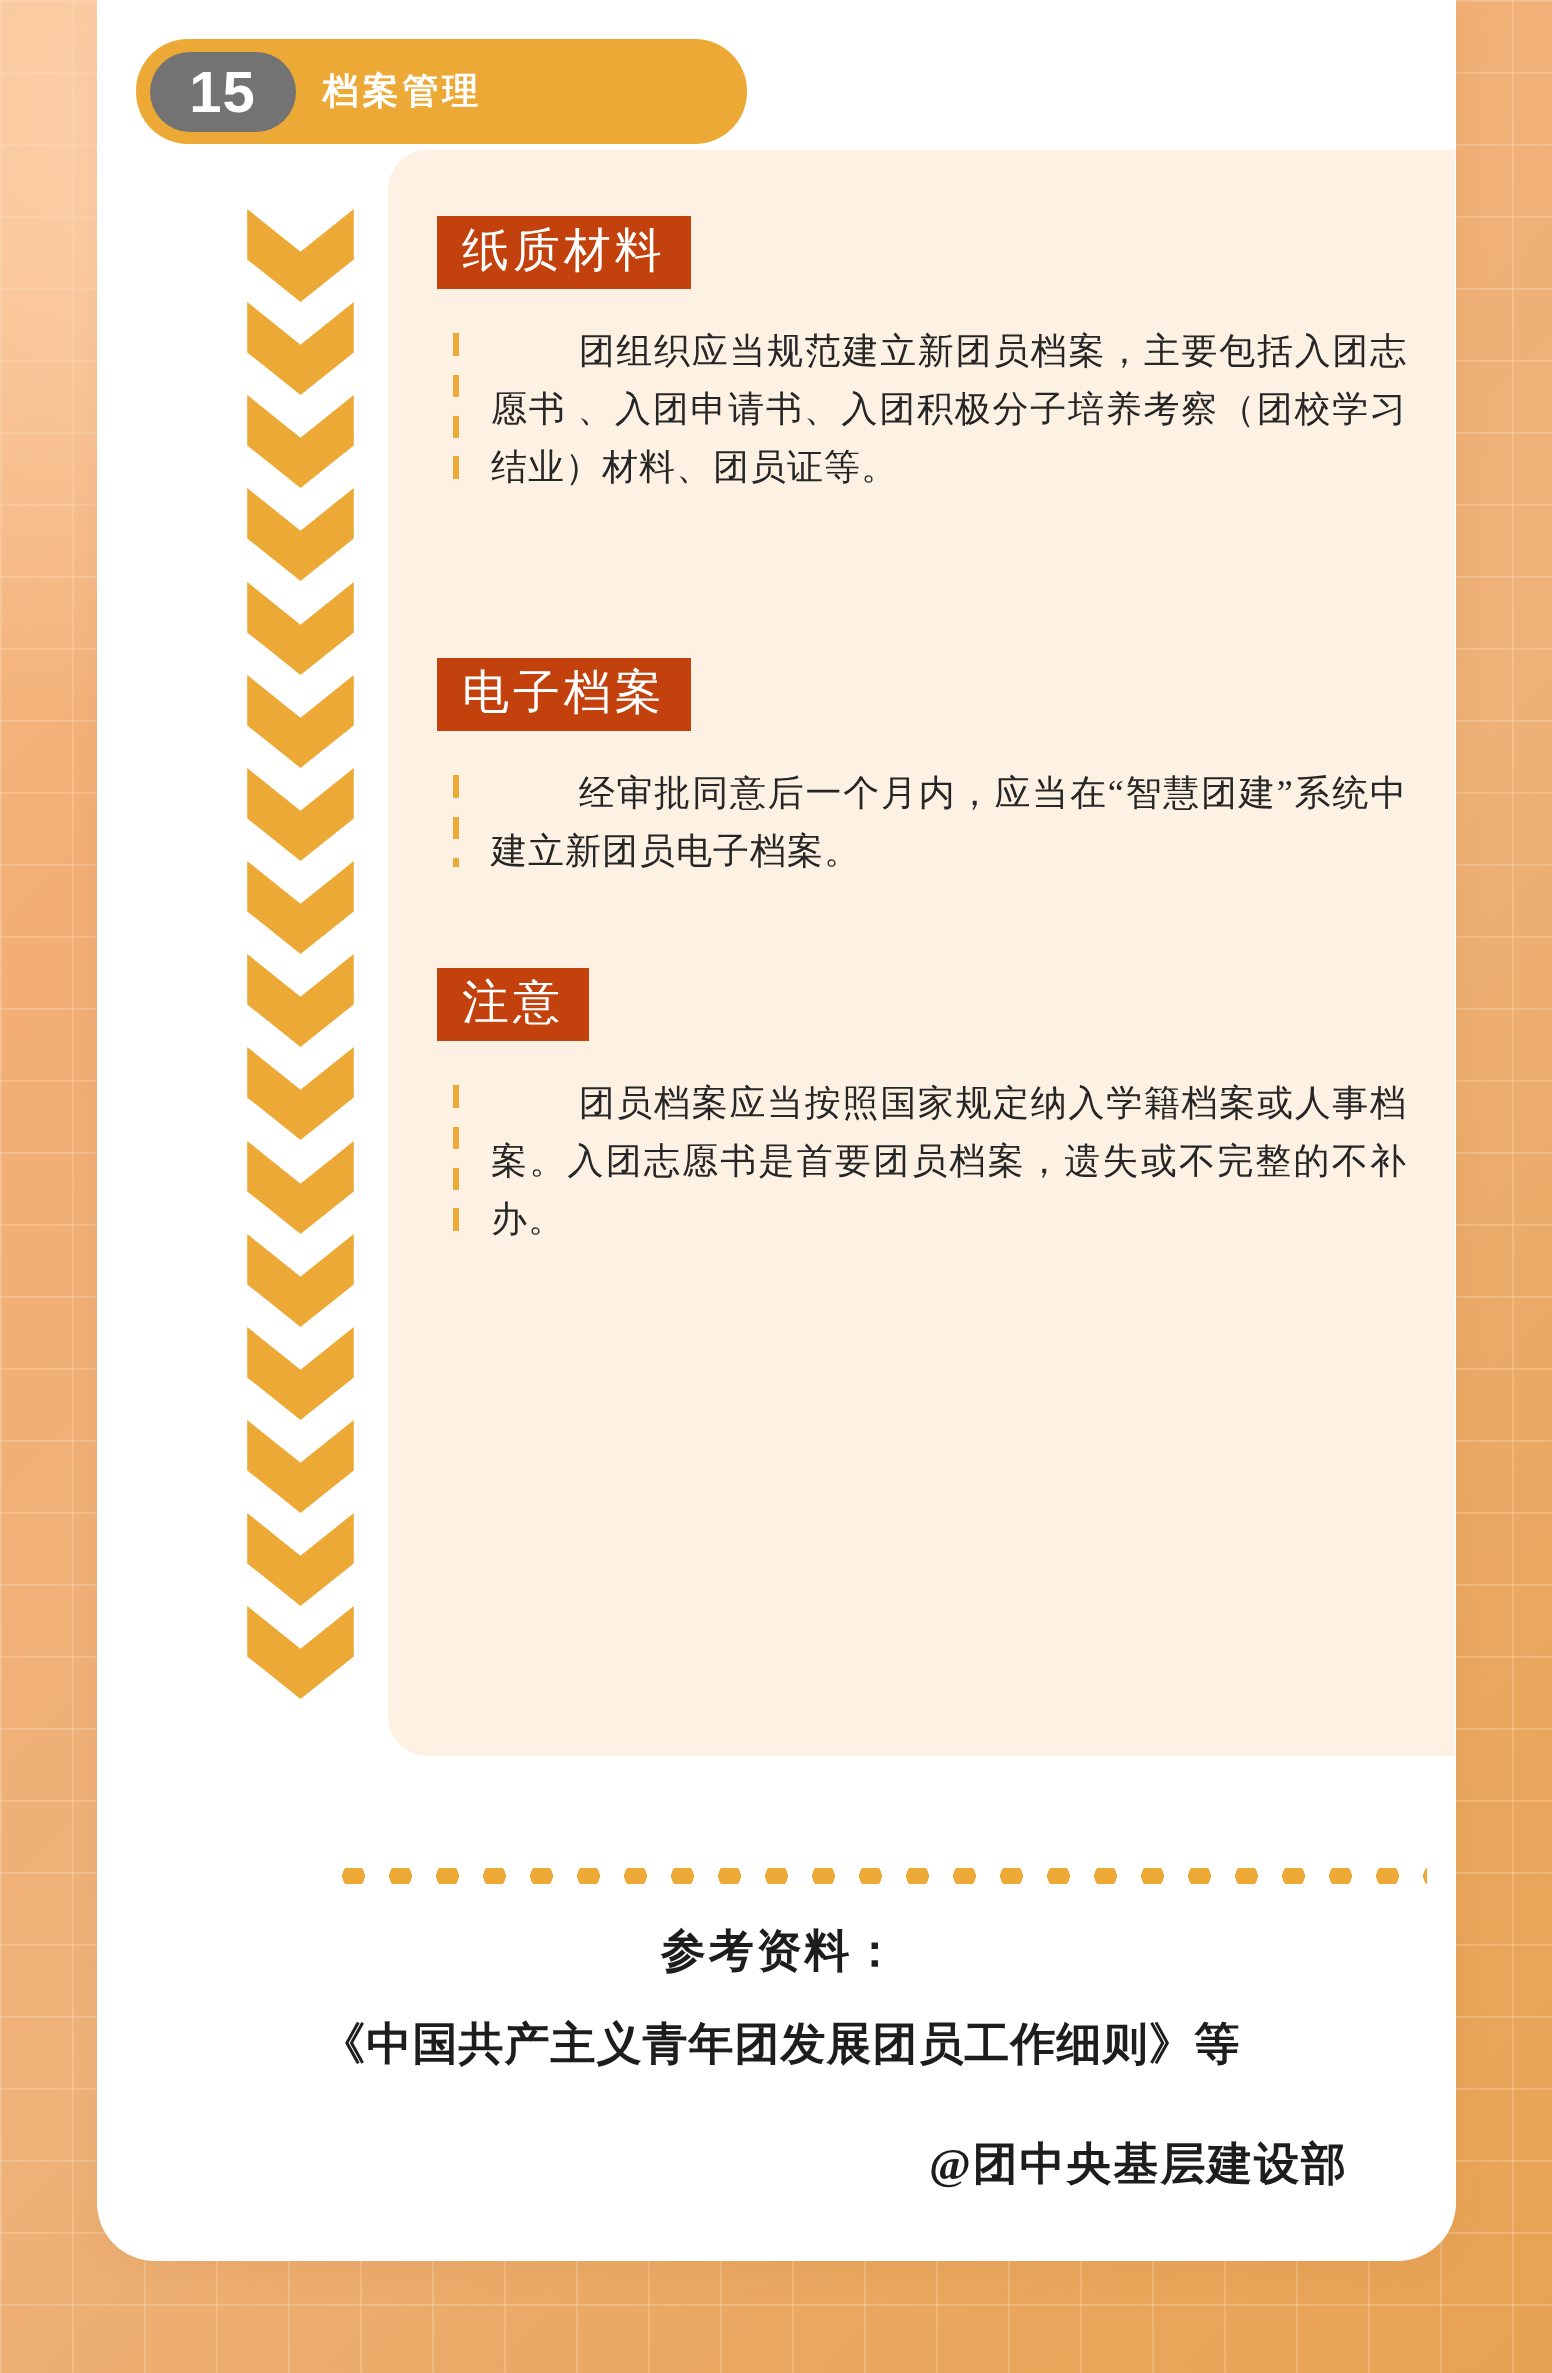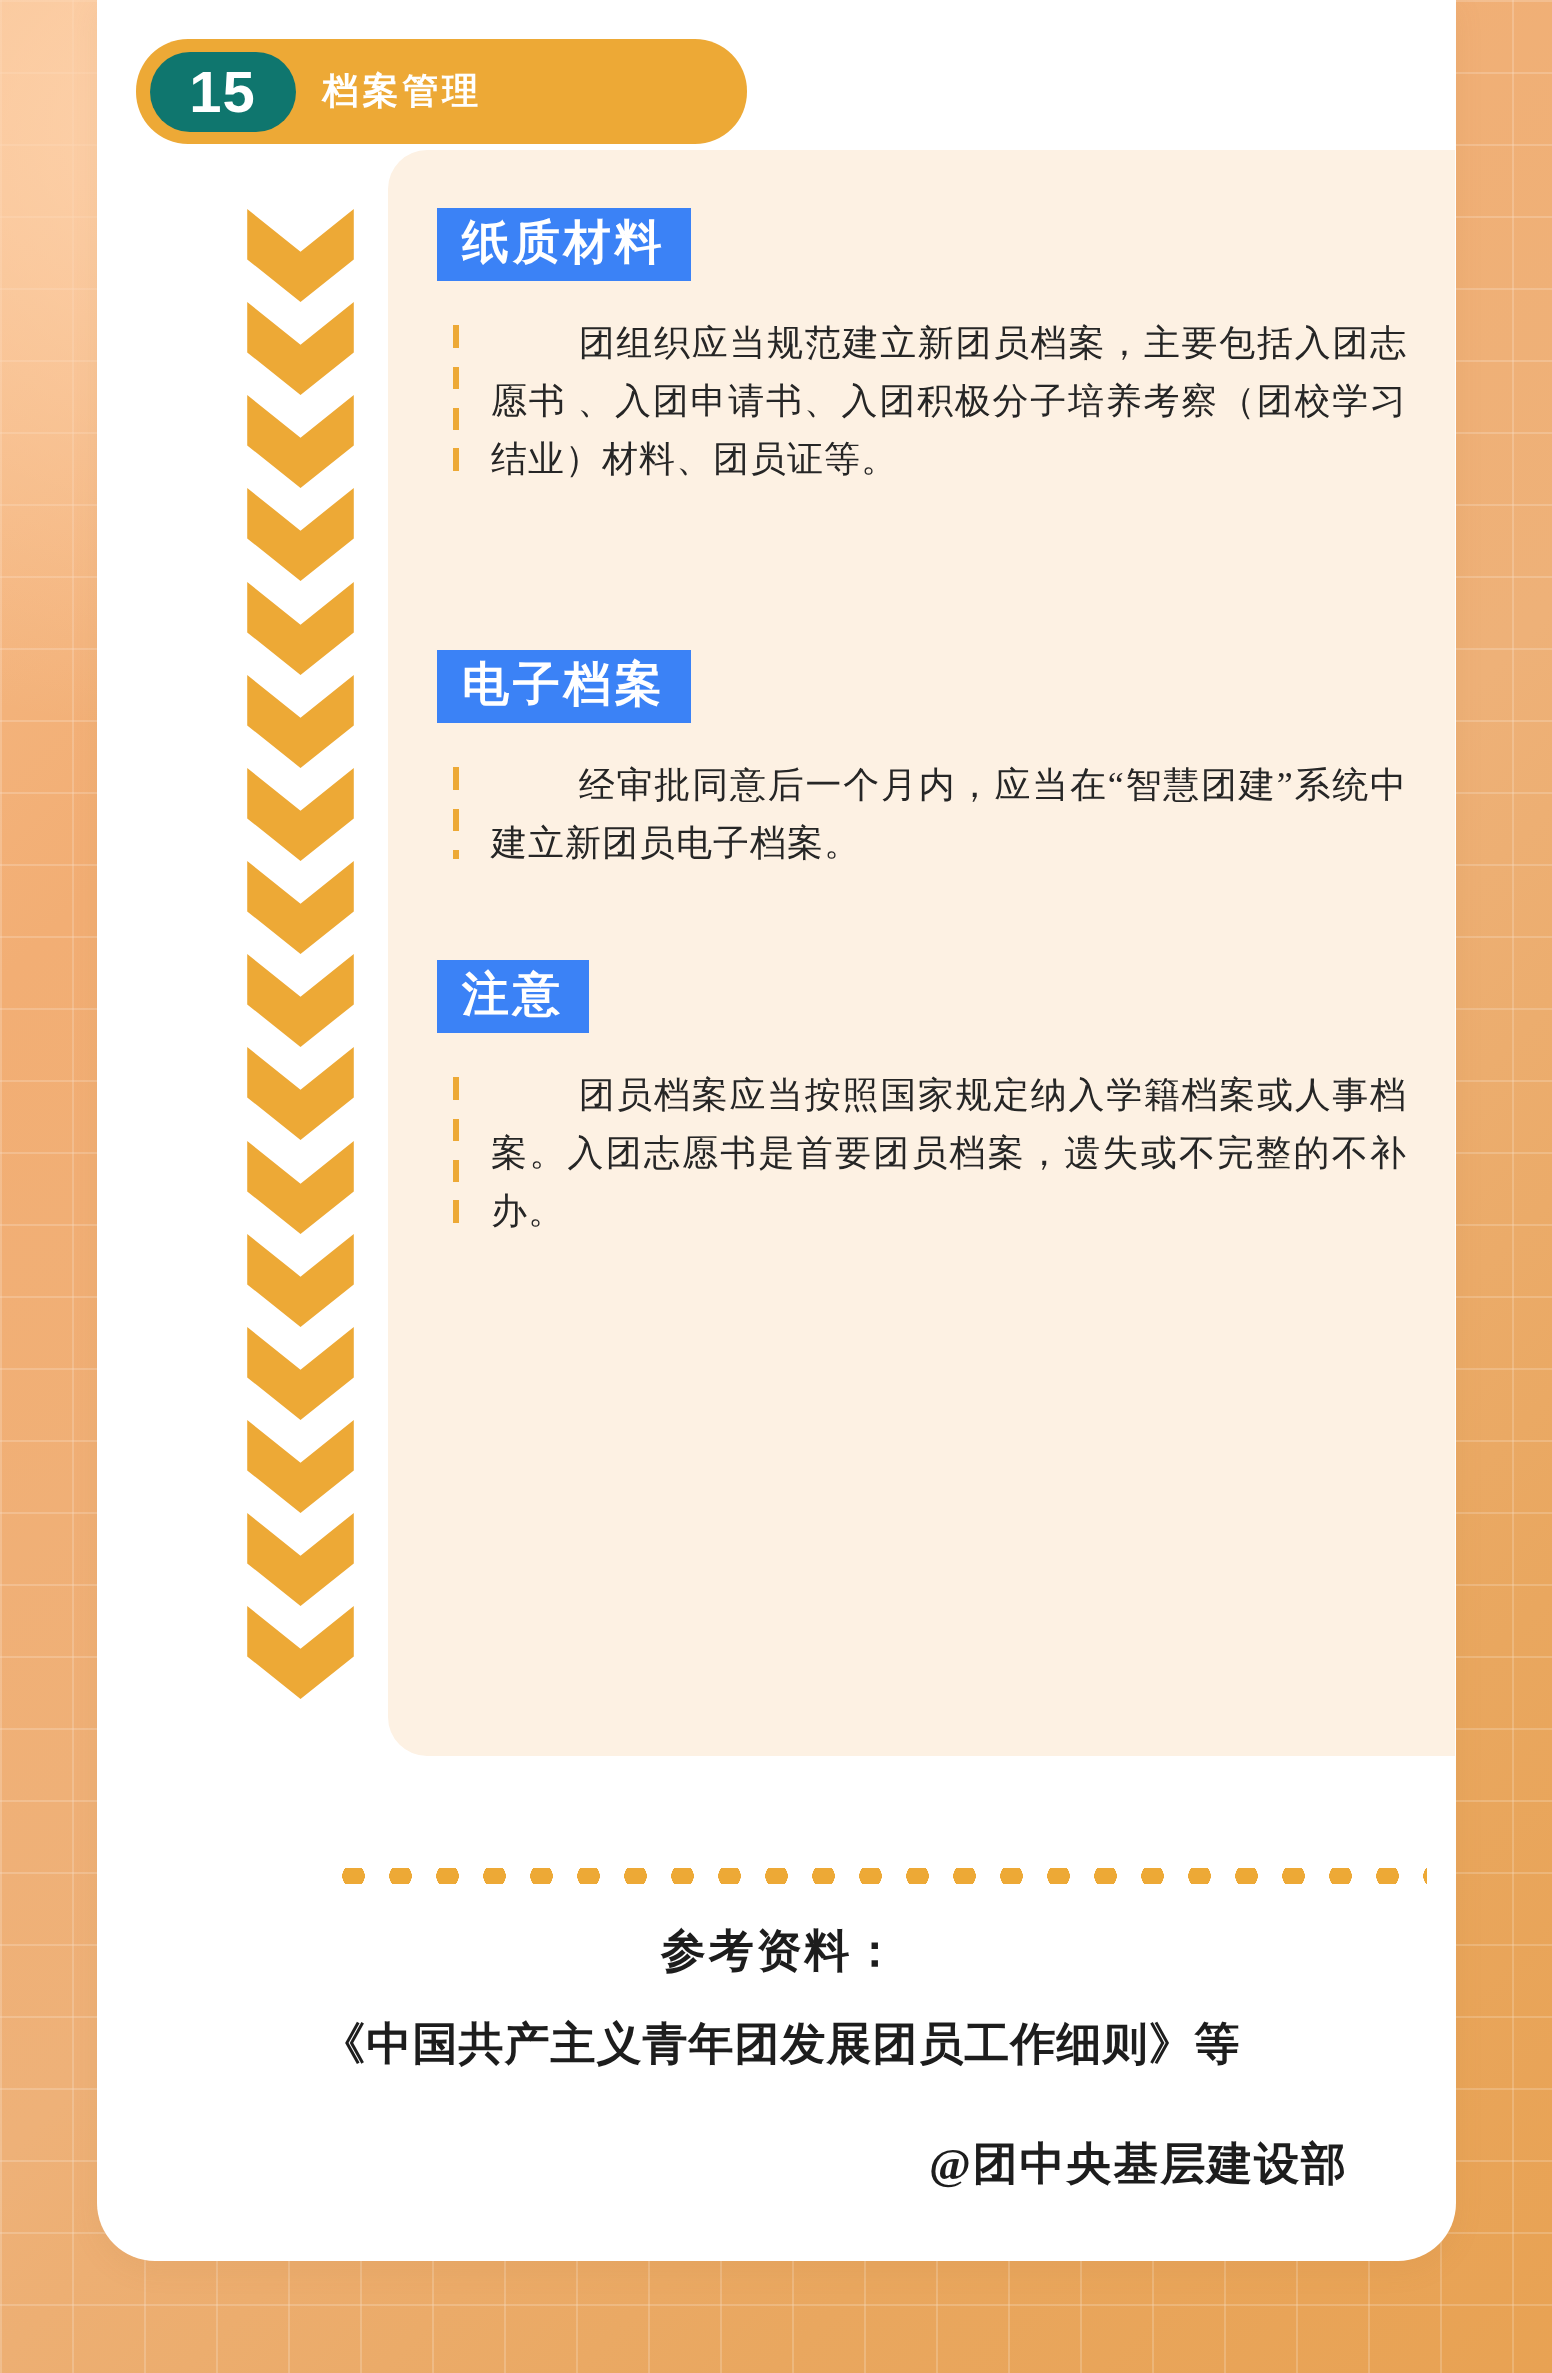--- a/index.html
+++ b/index.html
@@ -54,21 +54,21 @@
     height: 105px;
     background: #eda936;
     border-radius: 52px;
     display: flex;
     align-items: center;
   }
   .header-badge {
     width: 146px;
     height: 80px;
     margin-left: 13.6px;
-    background: #0f766e;
+    background: #737373;
     border-radius: 45px;
     color: #ffffff;
     font-size: 58px;
     font-weight: bold;
     display: flex;
     align-items: center;
     justify-content: center;
     letter-spacing: 1px;
   }
   .header-title {
@@ -104,28 +104,29 @@
     background: #fdf1e3;
     border-radius: 39px 0 0 39px;
   }
   .section {
     position: absolute;
     left: 49px;
     width: 970px;
   }
   .sec-label {
     display: inline-block;
-    background: #3b82f6;
+    background: #c2410c;
     color: #ffffff;
     font-size: 47px;
-    font-weight: bold;
+    font-weight: normal;
     padding: 9.7px 25px 13.6px 25px;
     letter-spacing: 3.9px;
     font-family: "Liberation Serif", "DejaVu Serif", serif;
     line-height: 1.05;
+    margin-top: 8px;
   }
   .sec-body {
     position: relative;
     margin-top: 33px;
     padding-left: 54px;
     font-size: 36px;
     line-height: 1.62;
     color: #262626;
     letter-spacing: 1px;
     text-align: justify;

